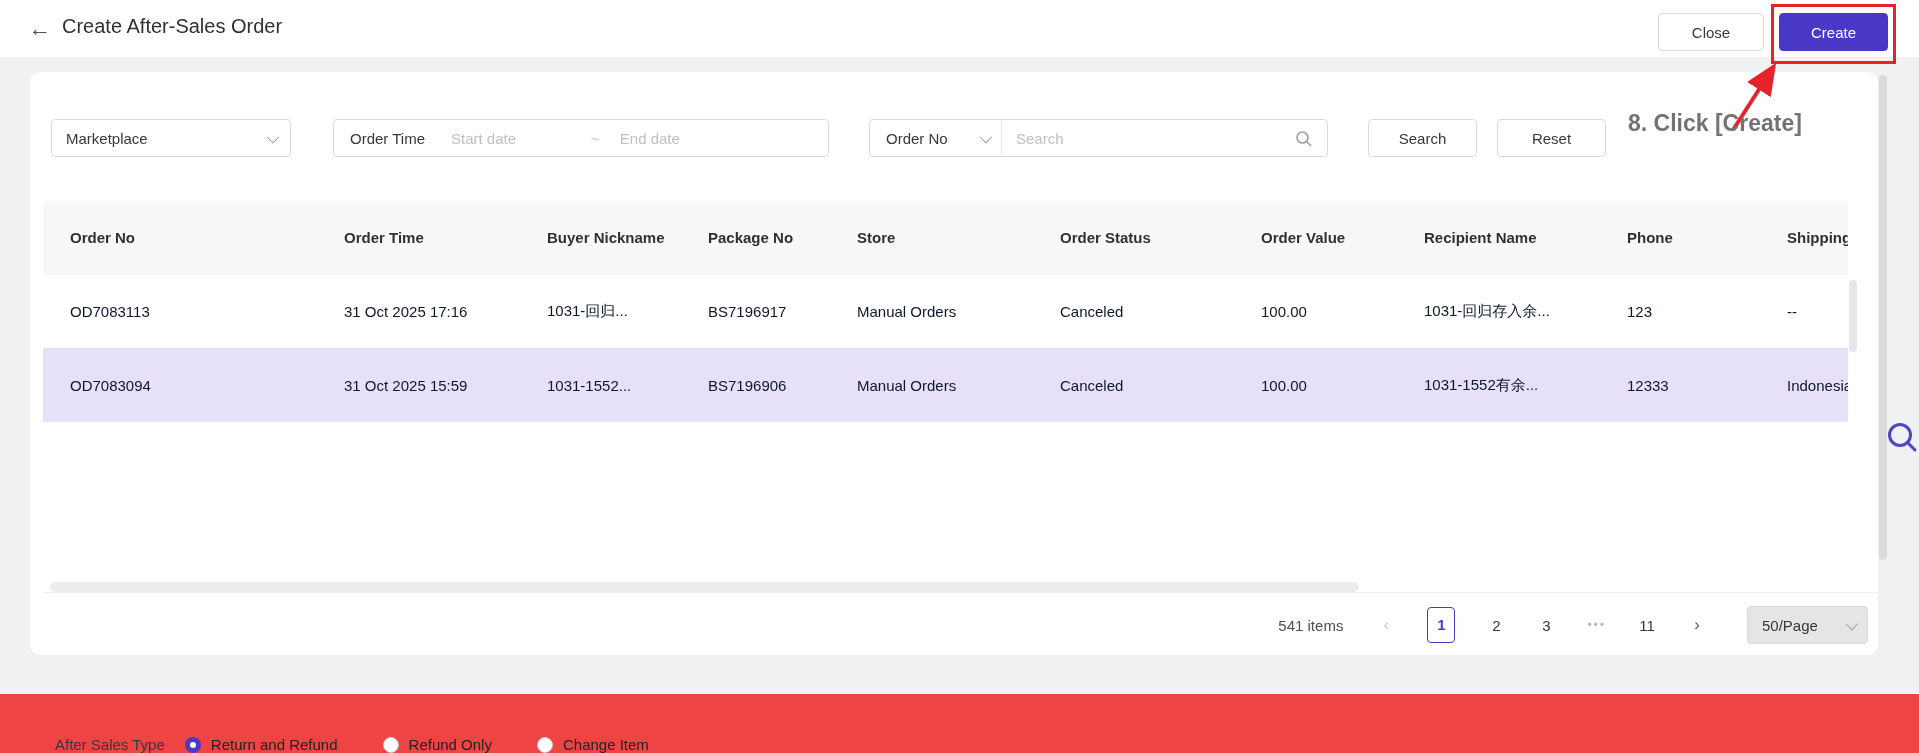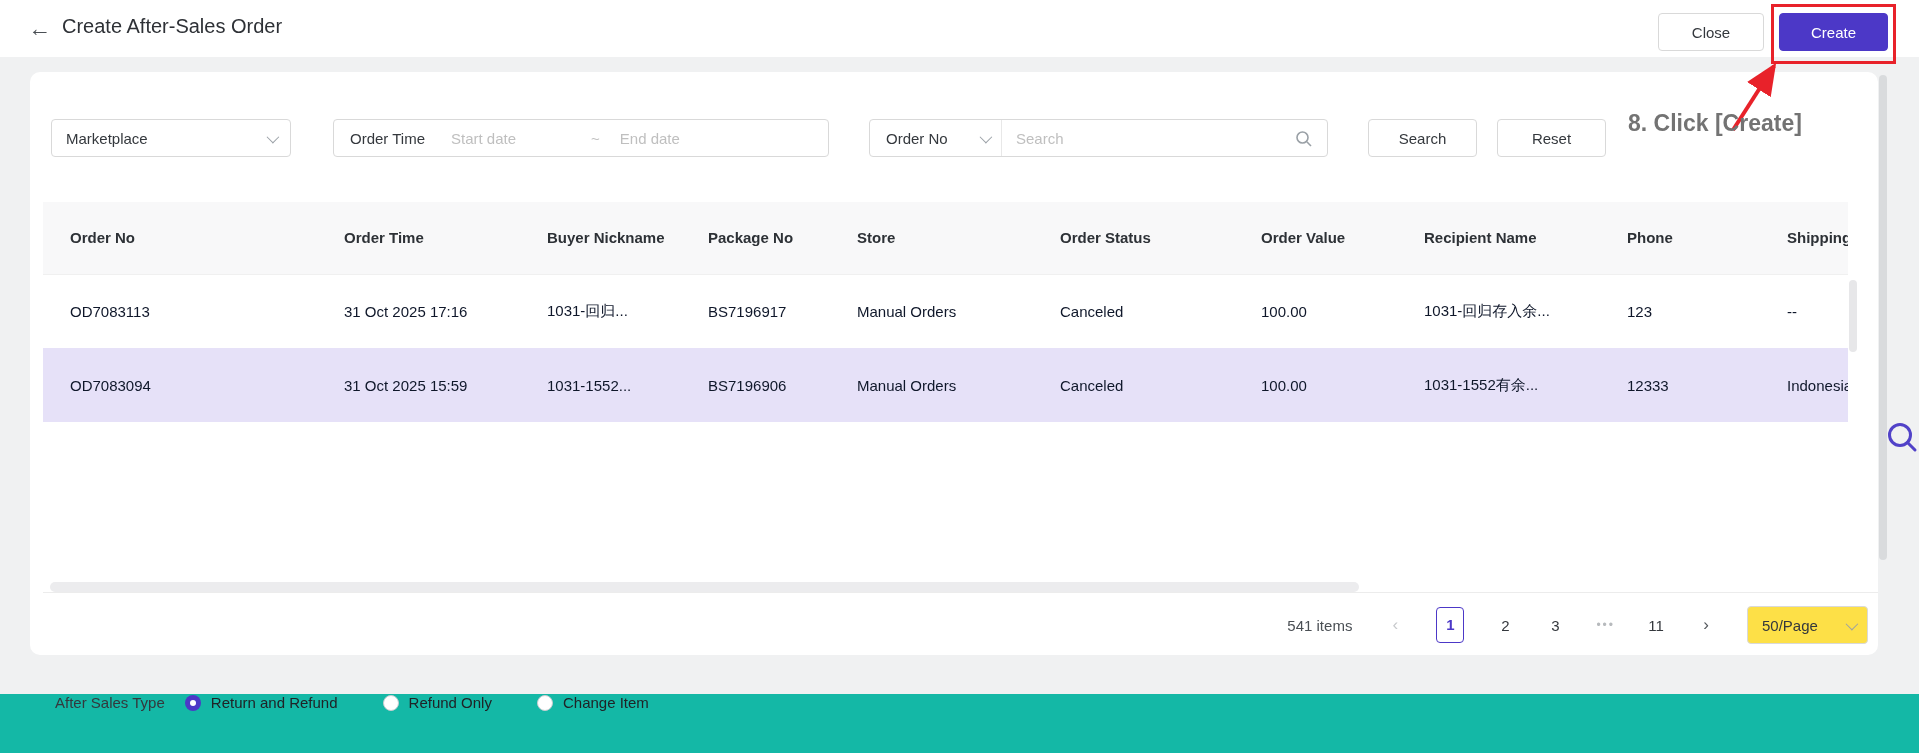--- a/index.html
+++ b/index.html
@@ -71,25 +71,25 @@
            display:flex; align-items:center; gap:32px; font-size:15px; color:#34383d; }
   .pager .total { color:#4a4f54; margin-right:2px; }
   .pg { min-width:18px; text-align:center; cursor:pointer; }
   .pg-prev { color:#c7c9cc; font-size:17px; }
   .pg-next { color:#55595e; font-size:17px; }
   .pg-active { width:28px; height:36px; line-height:34px; border:1px solid #4c38c7;
                border-radius:4px; color:#4c38c7; font-weight:600; background:#fff; }
   .pg-dots { color:#b7babd; letter-spacing:2px; font-size:12px; }
   .sizer { width:121px; height:38px; border:1px solid #d9d9d9; border-radius:4px;
            display:flex; align-items:center; justify-content:space-between;
-           padding:0 12px 0 14px; cursor:pointer; background:#fde047; }
-
-  
-  .footer { position:absolute; left:0; top:694px; width:1919px; height:59px; background:#14b8a6;
-            display:flex; align-items:flex-start; padding-left:55px; font-size:15px; }
+           padding:0 12px 0 14px; cursor:pointer; background:#e5e5e5;margin-left:9px; }
+
+  
+  .footer { position:absolute; left:0; top:694px; width:1919px; height:59px; background:#ef4444;
+            display:flex; align-items:flex-end; padding-left:55px; font-size:15px; }
   .footer .flabel { color:#34383d; margin-right:20px; }
   .opt { display:flex; align-items:center; gap:10px; margin-right:45px; cursor:pointer; color:#202327; }
   .radio { width:16px; height:16px; border-radius:50%; border:1px solid #c9ccd0; background:#fff; flex:none; }
   .radio.on { border:0; background:#4c38c7; position:relative; }
   .radio.on::after { content:""; position:absolute; left:5px; top:5px; width:6px; height:6px;
                      border-radius:50%; background:#fff; }
 
   
   .winscroll { position:absolute; left:1879px; top:75px; width:8px; height:485px;
                background:#d9dbdd; border-radius:4px; cursor:pointer; }

